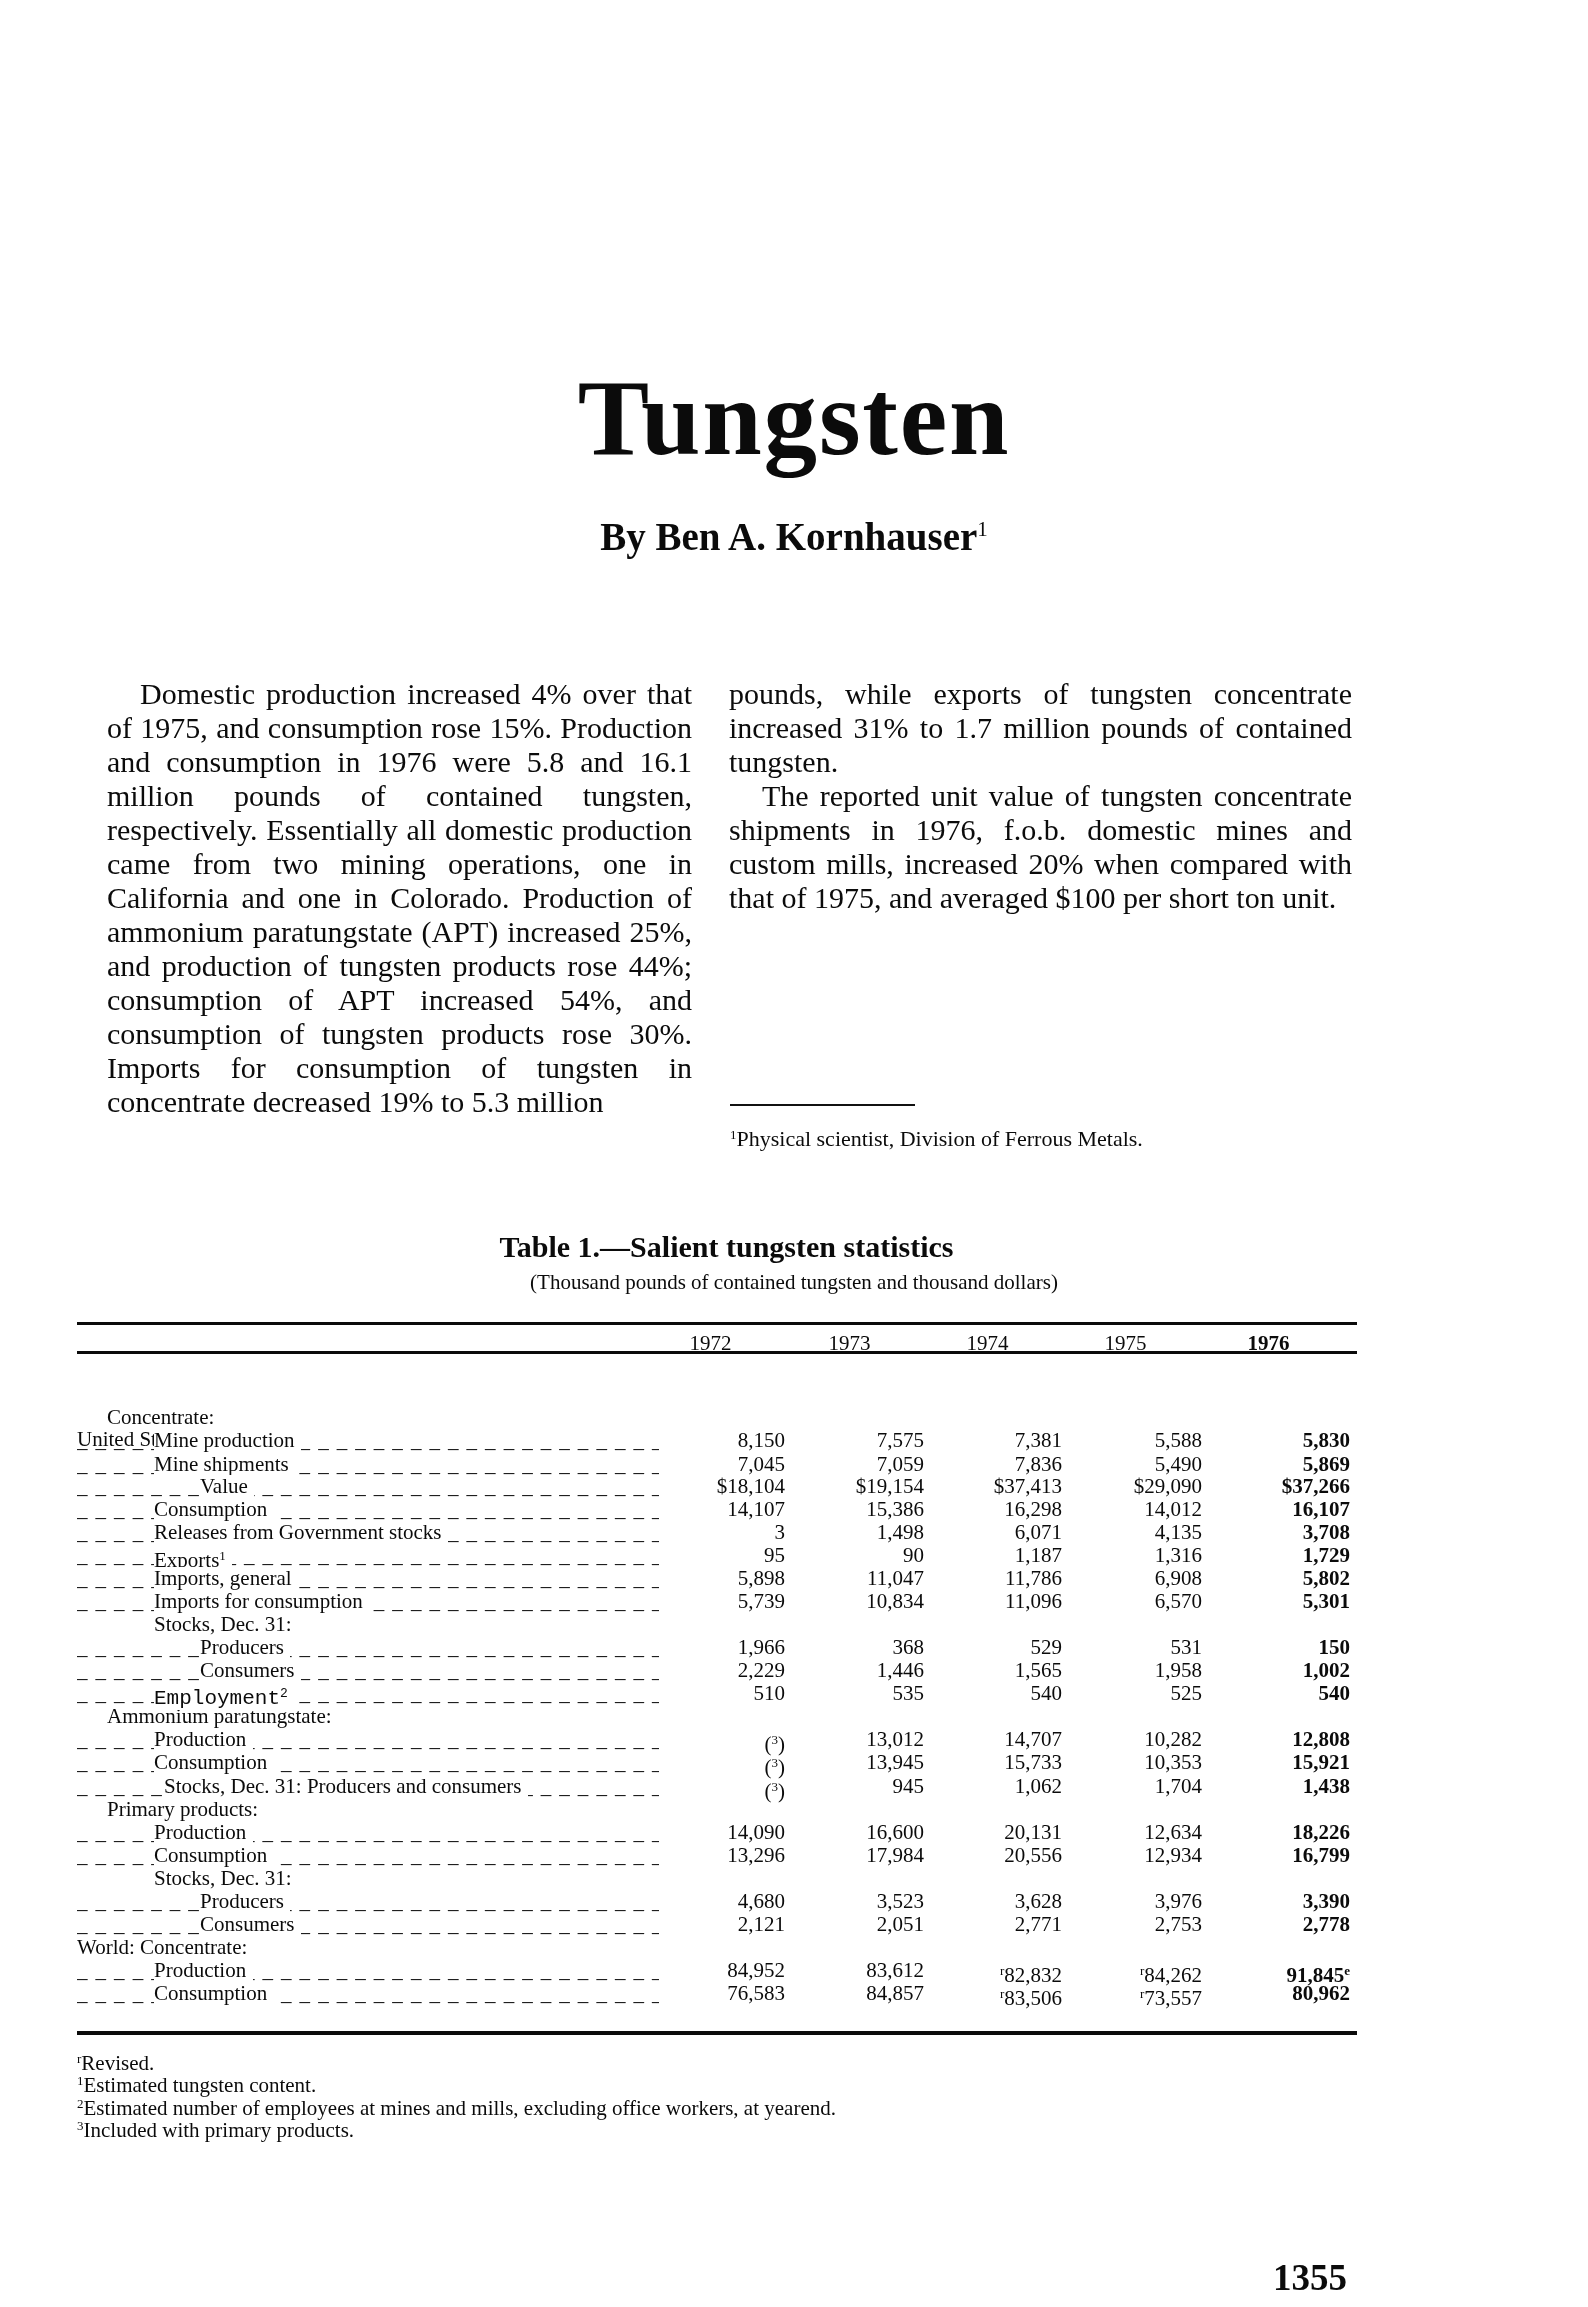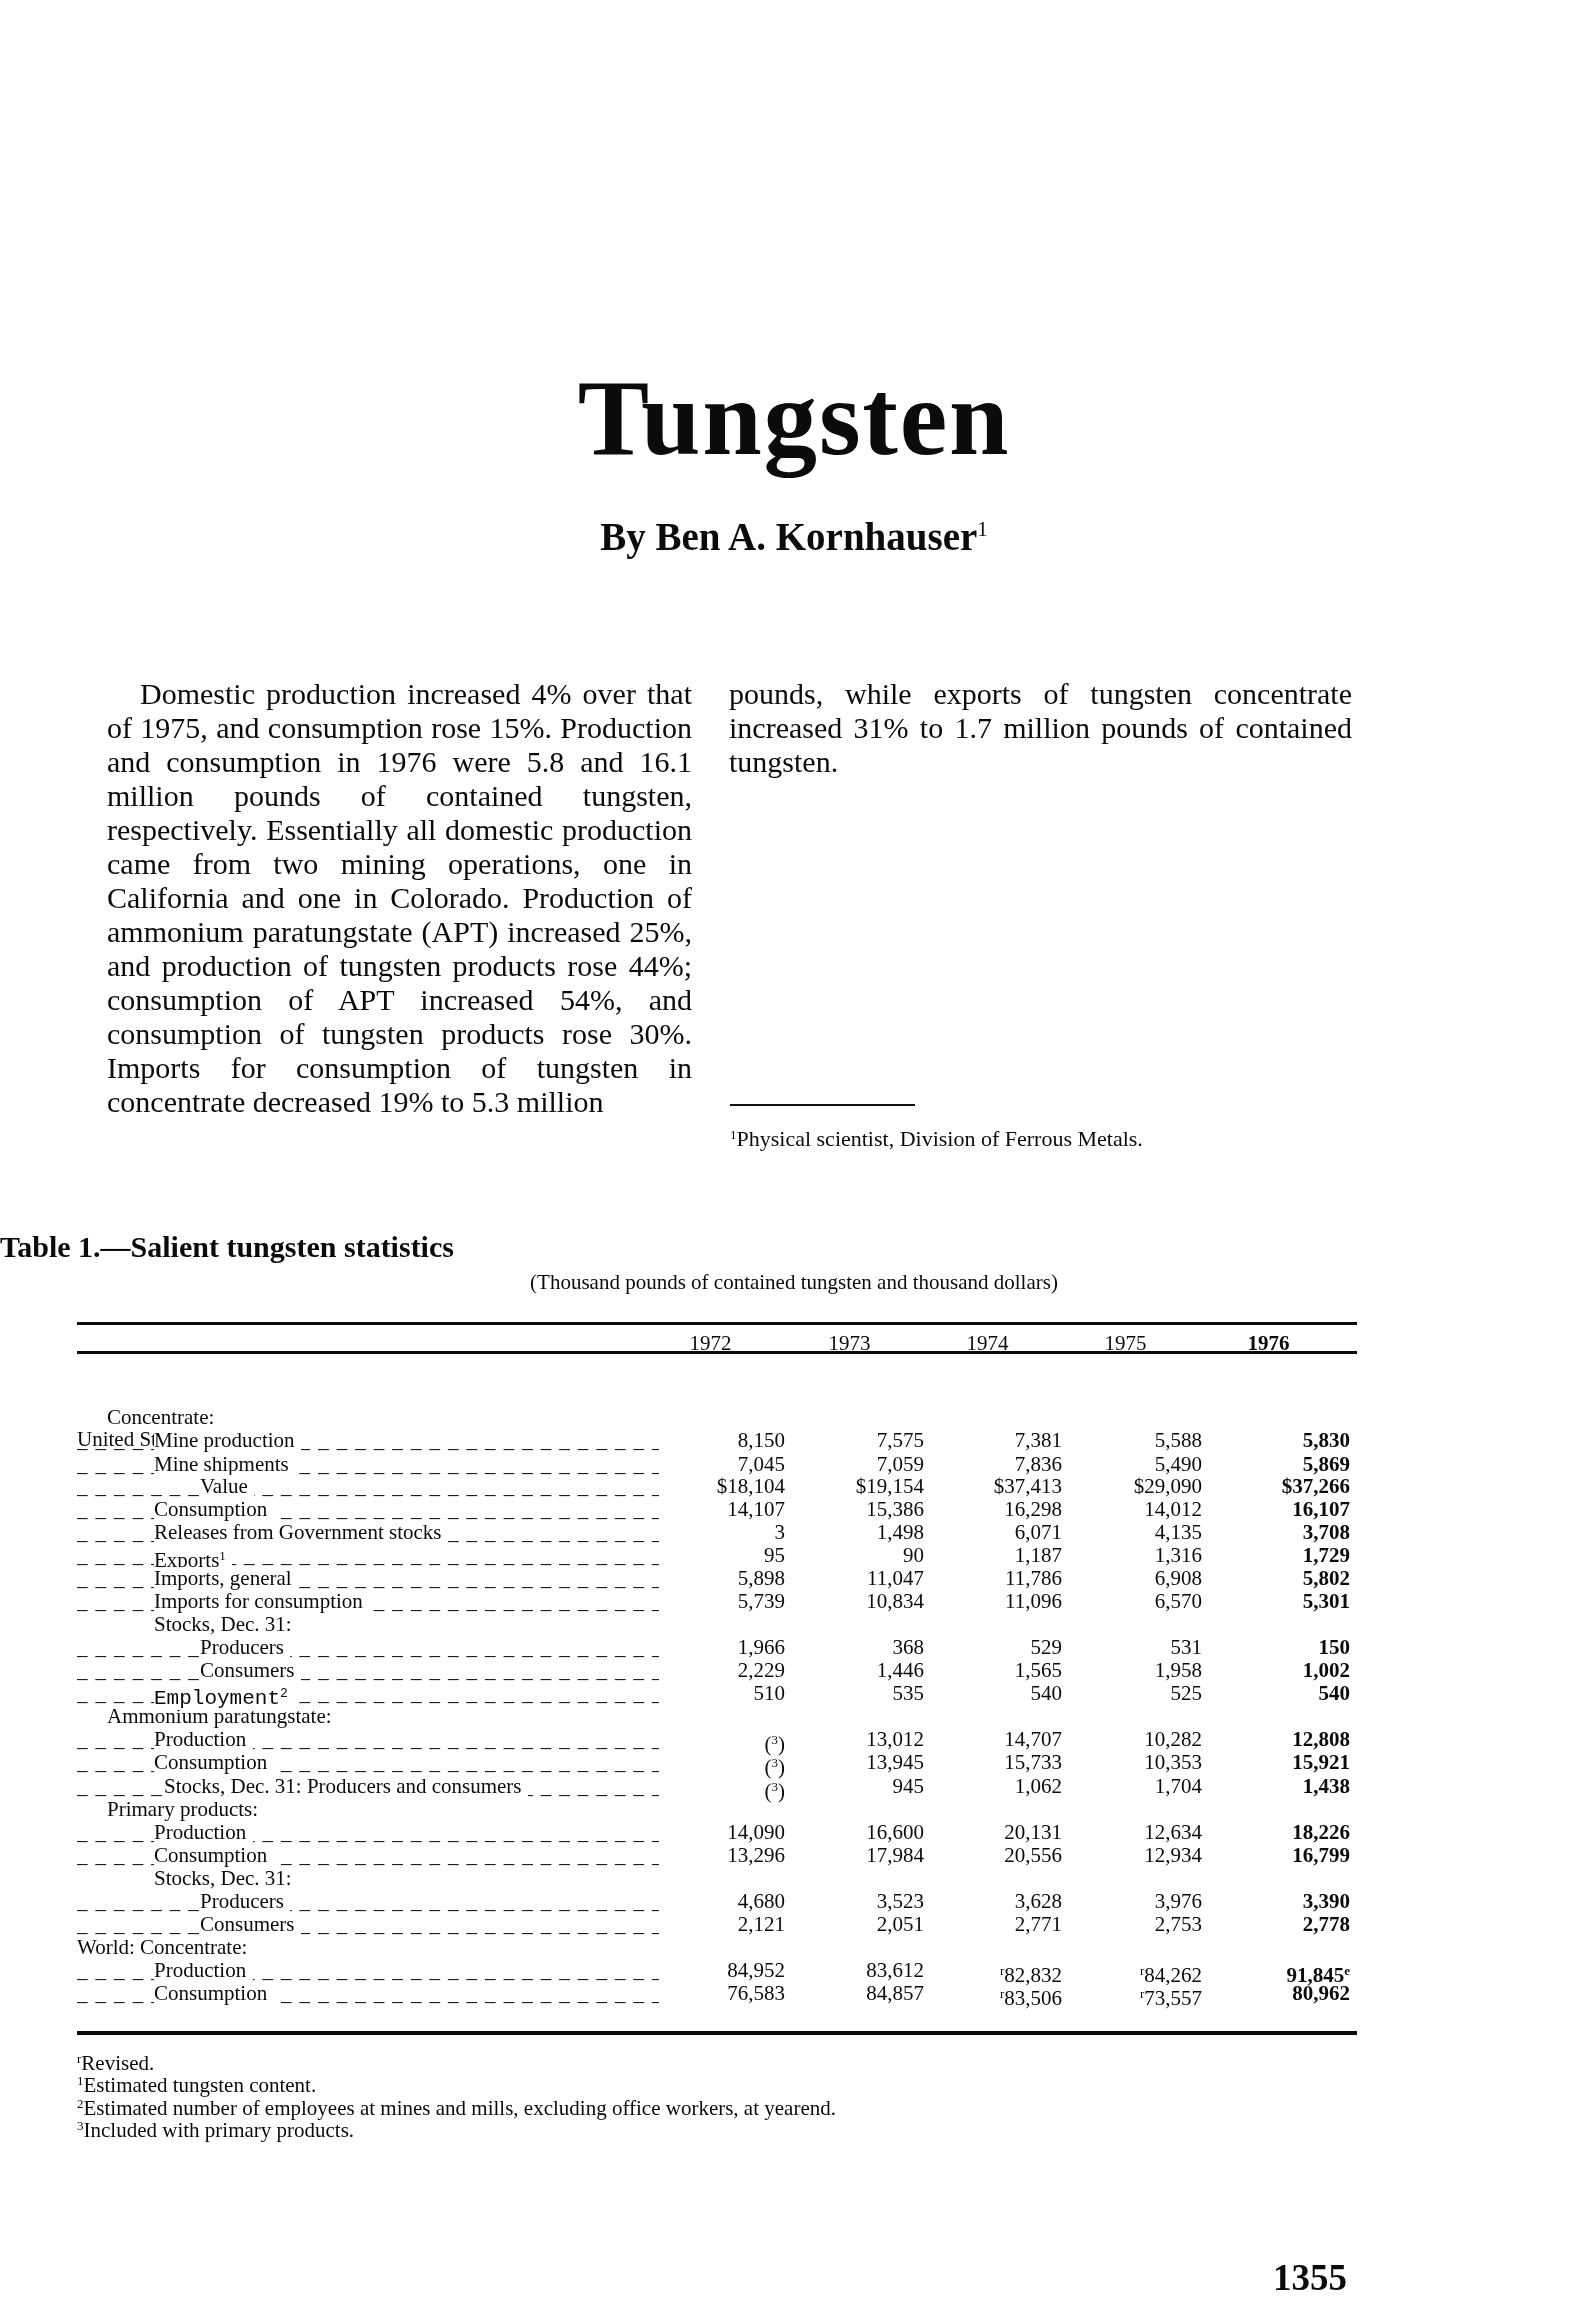--- a/index.html
+++ b/index.html
@@ -10,21 +10,21 @@
   #byline sup { font-size: 21px; vertical-align: 14px; font-weight: normal; }
   .col { position: absolute; top: 677px; font-size: 30px; line-height: 34px; text-align: justify; }
   #col-left { left: 107px; width: 585px; }
   #col-right { left: 729px; width: 623px; }
   .col p { margin: 0; text-indent: 33px; }
   .col p.cont { text-indent: 0; }
   .runin { font-weight: bold; }
   #fn-rule { left: 730px; top: 1104px; width: 185px; height: 2.3px; background: #111; }
   #author-fn { left: 730px; top: 1126px; font-size: 22px; line-height: 1.2; }
   #author-fn sup, .fnote sup { font-size: 13px; vertical-align: 7.4px; }
-  #tbl-title { left: 0; width: 1453px; top: 1230px; font-size: 30px; font-weight: bold; }
+  #tbl-title { left: 0; width: 1453px; top: 1230px; text-align: center; font-size: 30px; font-weight: bold; }
   #tbl-sub { left: 0; width: 1588px; top: 1270px; text-align: center; font-size: 21px; }
   .rule { position: absolute; left: 77px; width: 1280px; background: #0b0b0b; }
   #rule-top { top: 1322px; height: 3.2px; }
   #rule-mid { top: 1351px; height: 3.2px; }
   #rule-bot { top: 2031px; height: 4.2px; }
   .year { position: absolute; top: 1331px; font-size: 21px; width: 111px; text-align: center; }
   .row { position: absolute; left: 77px; width: 1283px; height: 23px; font-size: 21px; line-height: 23px; }
   .row .label { position: absolute; left: 0; top: 0; white-space: nowrap; }
   .row .leader { position: absolute; top: 0; left: 0; width: 582px; overflow: hidden; white-space: nowrap; }
   .row .lab-inner { background: #fff; padding-right: 6.5px; position: relative; z-index: 2; }
@@ -40,20 +40,21 @@
 <body>
 
 <div id="title" class="abs">Tungsten</div>
 <div id="byline" class="abs"><span>By Ben A. Kornhauser</span><sup>1</sup></div>
 
 <div id="col-left" class="col">
   <p>Domestic production increased 4% over that of 1975, and consumption rose 15%. Production and consumption in 1976 were 5.8 and 16.1 million pounds of contained tungsten, respectively. Essentially all domestic production came from two mining operations, one in California and one in Colorado. Production of ammonium paratungstate (APT) increased 25%, and production of tungsten products rose 44%; consumption of APT increased 54%, and consumption of tungsten products rose 30%. Imports for consumption of tungsten in concentrate decreased 19% to 5.3 million</p>
 </div>
 <div id="col-right" class="col">
   <p class="cont">pounds, while exports of tungsten concentrate increased 31% to 1.7 million pounds of contained tungsten.</p>
+  <p>The reported unit value of tungsten concentrate shipments in 1976, f.o.b. domestic mines and custom mills, increased 20% when compared with that of 1975, and averaged $100 per short ton unit.</p>
 </div>
 
 <div id="fn-rule" class="abs"></div>
 <div id="author-fn" class="abs"><sup>1</sup><span>Physical scientist, Division of Ferrous Metals.</span></div>
 
 <div id="tbl-title" class="abs">Table 1.—Salient tungsten statistics</div>
 <div id="tbl-sub" class="abs">(Thousand pounds of contained tungsten and thousand dollars)</div>
 
 <div id="rule-top" class="rule"></div>
 <div id="rule-mid" class="rule"></div>

